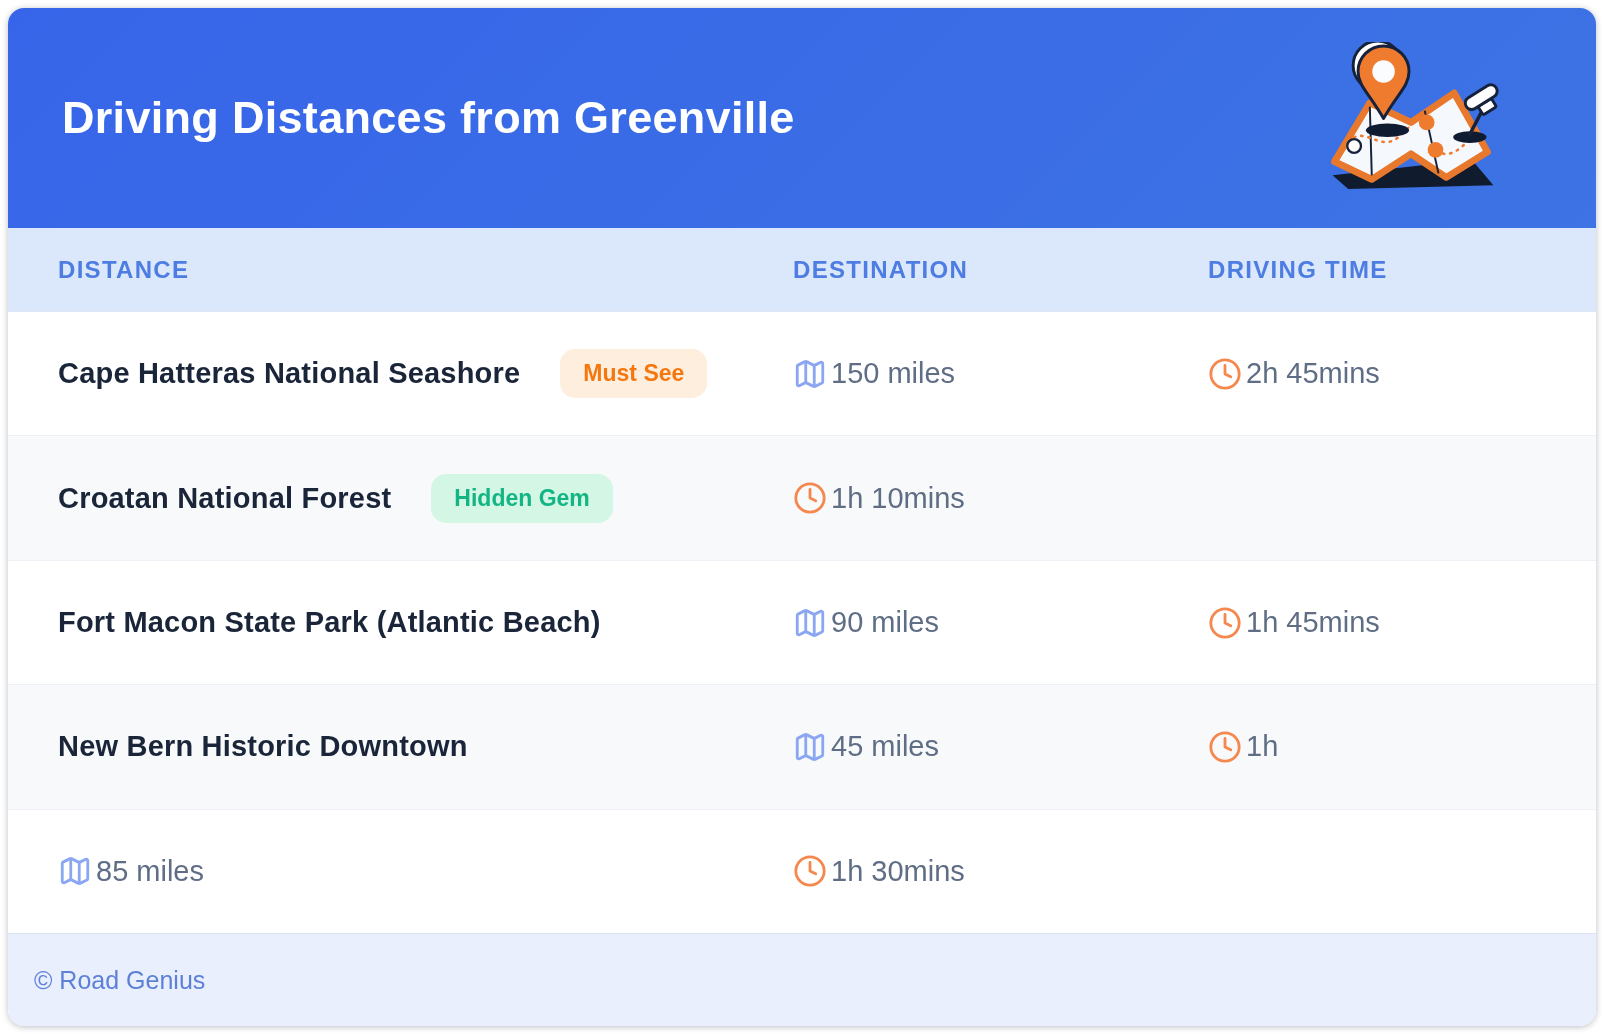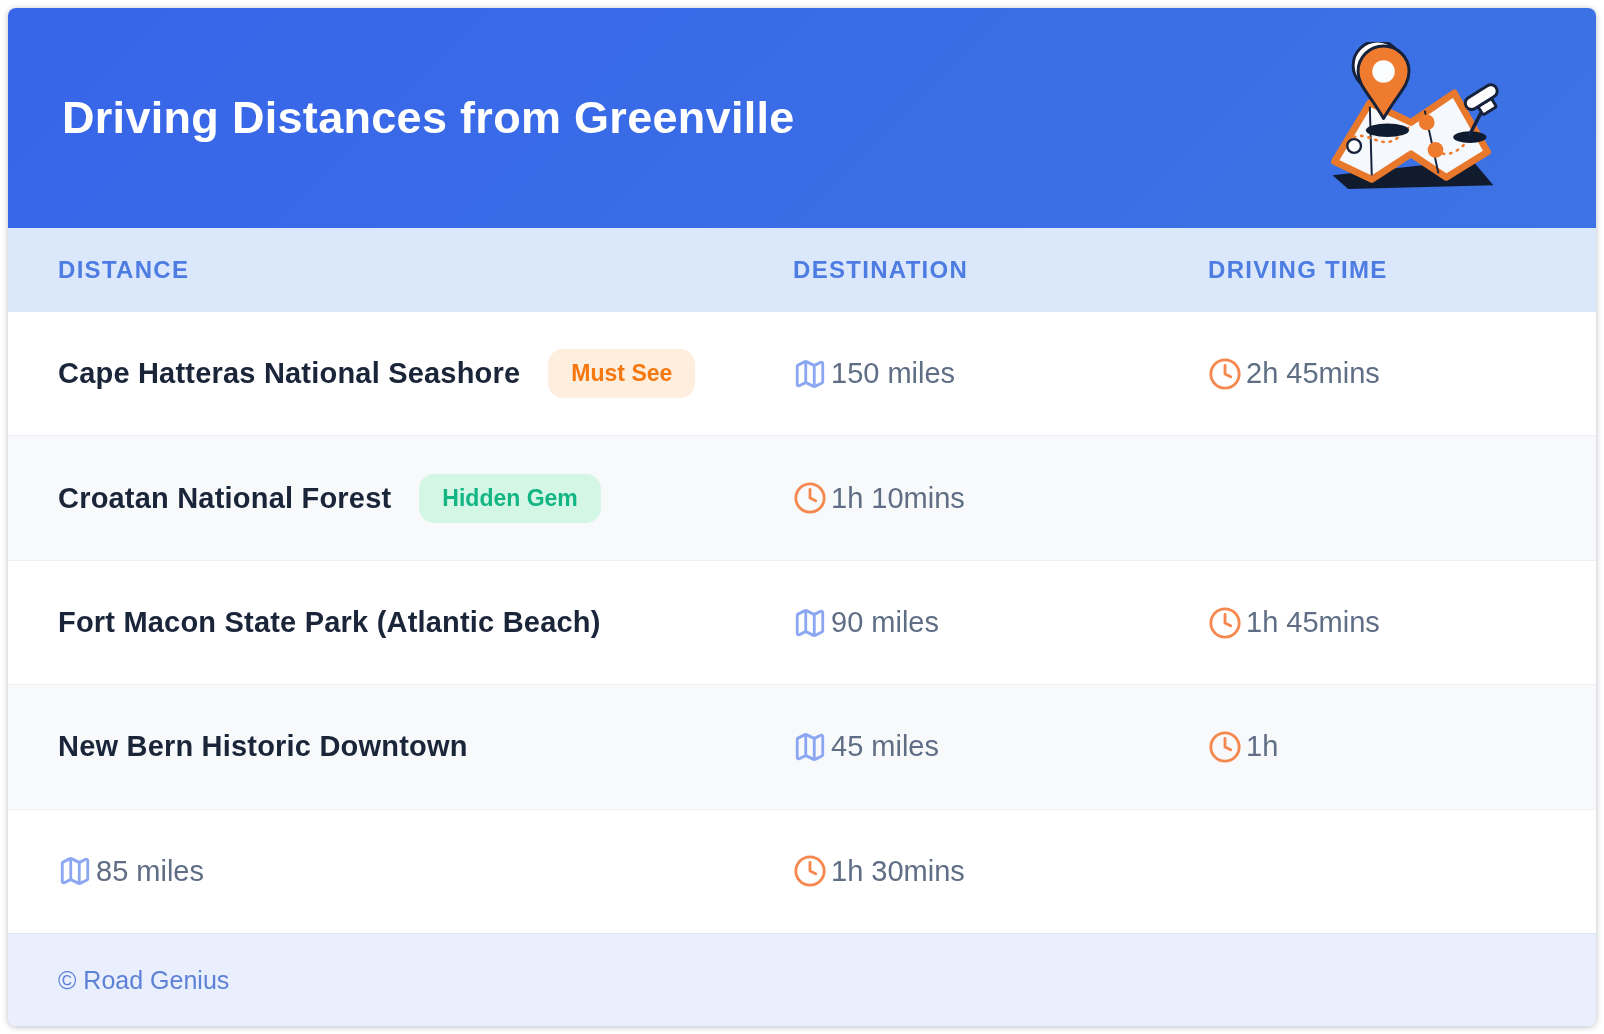--- a/index.html
+++ b/index.html
@@ -1,20 +1,20 @@
 <!DOCTYPE html>
 <html><head>
 <meta charset="utf-8">
 <style>
   * { margin:0; padding:0; box-sizing:border-box; }
   html,body { width:1604px; height:1034px; background:#ffffff; font-family:"Liberation Sans", sans-serif; }
 
   .card {
     position:absolute; left:8px; top:8px; width:1588px; height:1018px;
-    border-radius:8px; overflow:hidden; background:#ffffff;
+    border-radius:16px; overflow:hidden; background:#ffffff;
     box-shadow:0 1px 6px rgba(15,23,42,.28);
     display:flex; flex-direction:column;justify-content:center;
   }
 
   
   .hero {
     flex:0 0 220px; position:relative;
     background:linear-gradient(135deg,#3765e9 0%,#3d73e4 100%);
     display:flex; align-items:center;
   }
@@ -38,40 +38,40 @@
   
   .tbody { flex:1 1 auto; display:flex; flex-direction:column; }
   .row {
     flex:1 1 0; background:#ffffff;
     display:grid; grid-template-columns:735px 415px 1fr; align-items:center;
     padding-left:50px; border-top:1px solid #edf0f5;
   }
   .row:first-child { border-top:none; }
   .row.alt { background:#f8f9fb; }
 
-  .dest-cell { display:flex; align-items:center; gap:28px; }
+  .dest-cell { display:flex; align-items:center; gap:40px; }
   .dest-name { color:#1a2539; font-size:29px; font-weight:700; letter-spacing:.2px; }
 
   .badge {
     display:inline-block; font-size:23px; font-weight:700;
     padding:11px 23px; border-radius:15px; white-space:nowrap;
   }
   .badge-must-see   { color:#f4770f; background:#fdeedd; }
   .badge-hidden-gem { color:#12b583; background:#d4f6e5; }
   .badge-popular    { color:#4a7be8; background:#dce8fb; }
 
   .val-cell { display:flex; align-items:center; gap:4px; color:#5f6e85; font-size:29px; font-weight:500; }
   .cell-icon { width:34px; height:34px; flex:none; }
   .map-icon   { color:#8ca7f2; }
   .clock-icon { color:#f5884e; }
 
   
   .tfoot {
     flex:0 0 93px; background:#e9effc; border-top:1px solid #dbe2f0;
-    display:flex; align-items:center; padding-left:50px;
+    display:flex; align-items:center; padding-left:26px;
   }
   .tfoot-text { color:#5e81d8; font-size:25px; font-weight:500; }
 </style>
 </head>
 <body>
 
 <div class="card">
 
   <div class="hero">
     <div class="hero-title">Driving Distances from Greenville</div>

